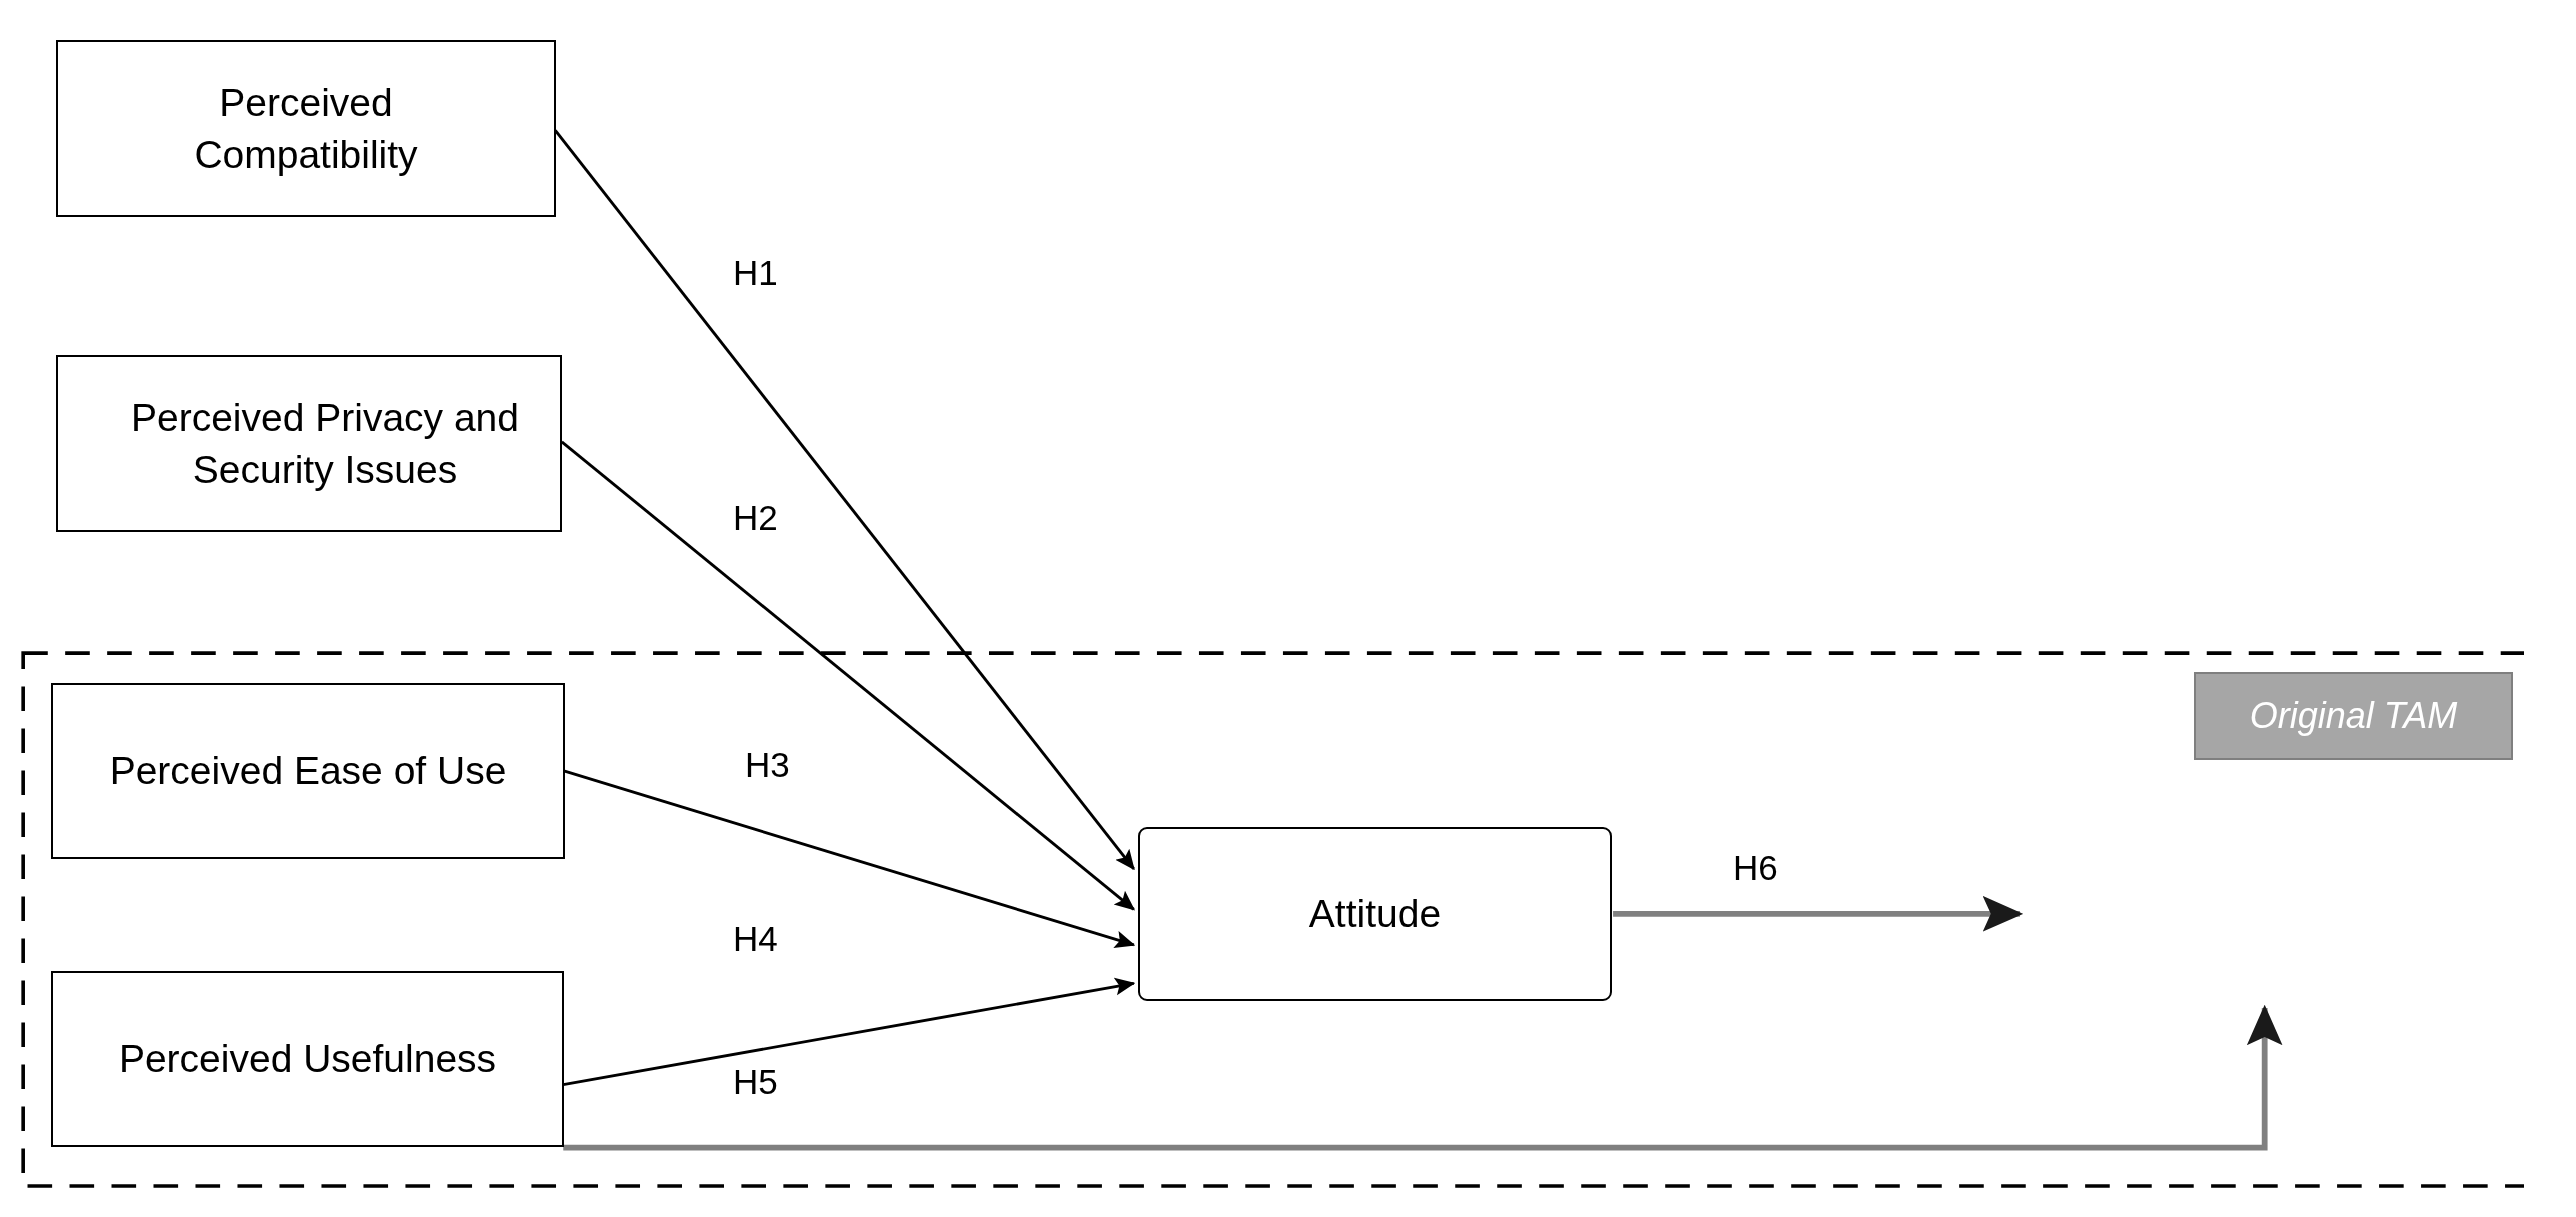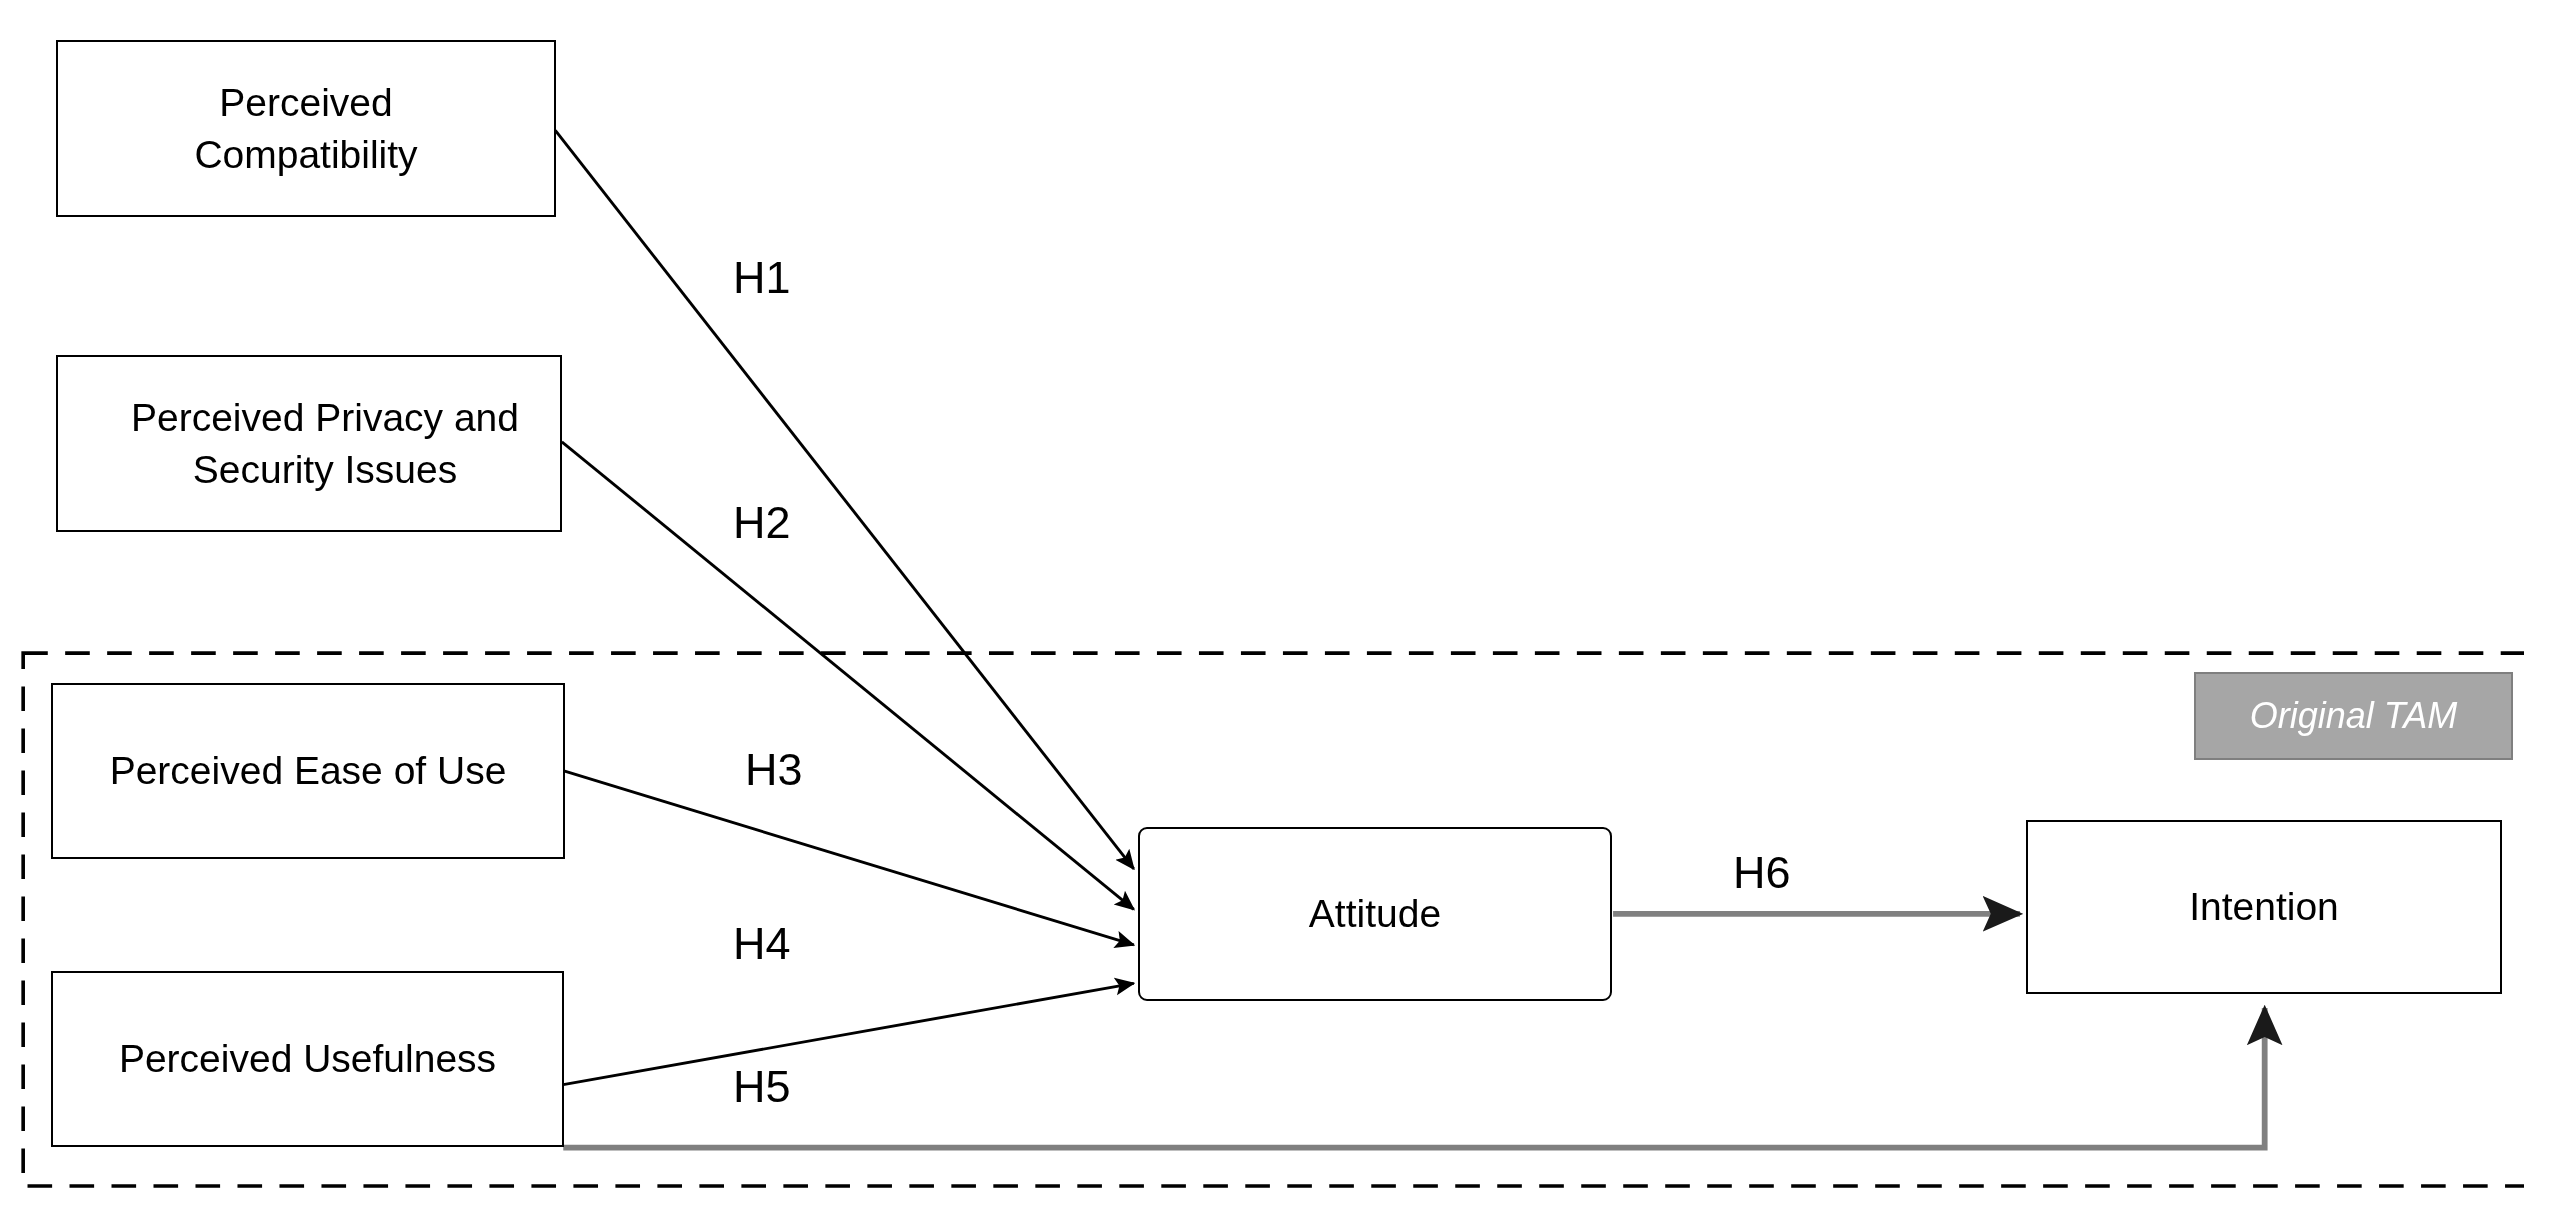--- a/index.html
+++ b/index.html
@@ -36,21 +36,21 @@
     color: #000000;
     font-size: 39px;
     line-height: 1.32;
     font-family: "Liberation Sans", sans-serif;
     white-space: pre-line;
     z-index: 3;
   }
   .edge-label {
     position: absolute;
     color: #000000;
-    font-size: 45px;
+    font-size: 35px;
     font-family: "Liberation Sans", sans-serif;
     line-height: 1;
     z-index: 4;
     white-space: nowrap;
   }
   .group-badge {
     position: absolute;
     box-sizing: border-box;
     display: flex;
     align-items: center;
@@ -98,21 +98,20 @@
 
   <div class="node-box" style="left:56px; top:355px; width:506px; height:177px;padding-left:32px;">Perceived Privacy and
 Security Issues</div>
 
   <div class="node-box" style="left:51px; top:683px; width:514px; height:176px;">Perceived Ease of Use</div>
 
   <div class="node-box" style="left:51px; top:971px; width:513px; height:176px;">Perceived Usefulness</div>
 
   <div class="node-box" style="left:1138px; top:827px; width:474px; height:174px;border-radius:9px;">Attitude</div>
 
-  <div class="node-box" style="left:2026px; top:820px; width:476px; height:174px;">Intention</div>
 
   <div class="edge-label" style="left:733px; top:255px;">H1</div>
 
   <div class="edge-label" style="left:733px; top:500px;">H2</div>
 
   <div class="edge-label" style="left:733px; top:747px;margin-left:12px;">H3</div>
 
   <div class="edge-label" style="left:733px; top:921px;">H4</div>
 
   <div class="edge-label" style="left:733px; top:1064px;">H5</div>

